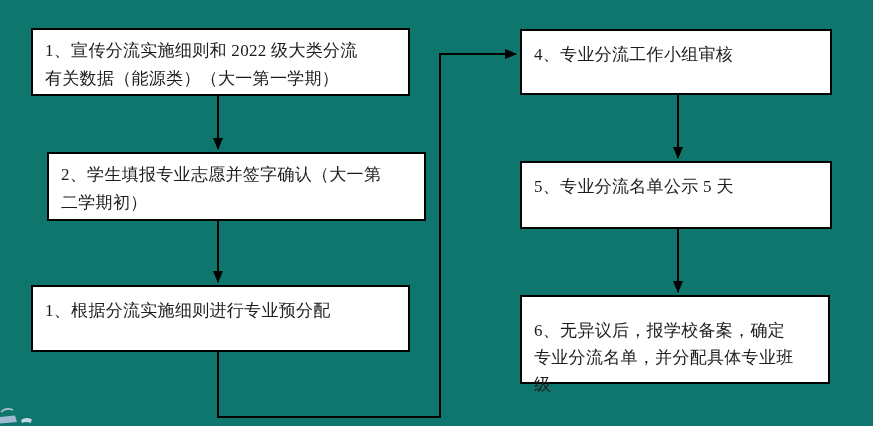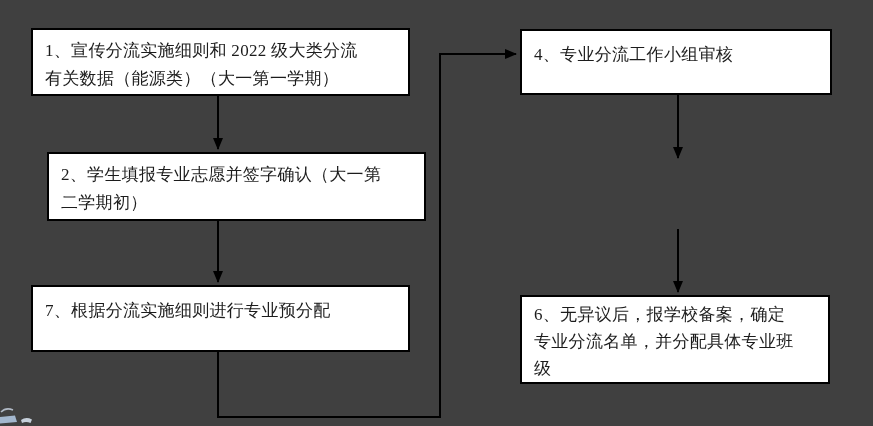--- a/index.html
+++ b/index.html
@@ -5,21 +5,21 @@
   html, body {
     margin: 0;
     padding: 0;
     background: #ffffff;
     font-family: "Liberation Serif", "DejaVu Serif", serif;
   }
   .canvas {
     position: relative;
     width: 873px;
     height: 426px;
-    background: #404040;
+    background: #0f766e;
     overflow: hidden;
   }
   .connector-layer {
     position: absolute;
     left: 0; top: 0;
     width: 873px; height: 426px;
     pointer-events: none;
   }
   .flow-box {
     position: absolute;
@@ -33,21 +33,21 @@
     white-space: pre-line;
     letter-spacing: 0.3px;
   }
   .flow-box--single { padding-top: 10px; }
   .box-1 { left: 31px;  top: 28px;  width: 379px; height: 68px; }
   .box-2 { left: 31px;  top: 152px; width: 379px; height: 69px; margin-left: 16px; }
   .box-3 { left: 31px;  top: 285px; width: 379px; height: 67px; }
   .box-4 { left: 520px; top: 29px;  width: 312px; height: 66px; }
   .box-5 { left: 520px; top: 161px; width: 312px; height: 68px; }
   .box-6 { left: 520px; top: 295px; width: 310px; height: 89px;
-           line-height: 27px; padding-top: 4px; }
+           line-height: 27px; padding-top: 20px; }
   .ribbon-decoration {
     position: absolute;
     left: 0;
     top: 404px;
   }
 </style>
 </head>
 <body>
 
 <div class="canvas">
@@ -64,24 +64,25 @@
     <line x1="678" y1="229" x2="678" y2="292" stroke="#000000" stroke-width="2" marker-end="url(#ah)"></line>
     <polyline points="218,352 218,417 440,417 440,54 516,54" fill="none" stroke="#000000" stroke-width="2" stroke-linejoin="miter" marker-end="url(#ah)"></polyline>
   </svg>
 
   <div class="flow-box box-1">1、宣传分流实施细则和 2022 级大类分流
 有关数据（能源类）（大一第一学期）</div>
 
   <div class="flow-box box-2">2、学生填报专业志愿并签字确认（大一第
 二学期初）</div>
 
-  <div class="flow-box box-3 flow-box--single">7、根据分流实施细则进行专业预分配</div>
+  <div class="flow-box box-3 flow-box--single">1、根据分流实施细则进行专业预分配</div>
 
   <div class="flow-box box-4 flow-box--single">4、专业分流工作小组审核</div>
 
+  <div class="flow-box box-5 flow-box--single">5、专业分流名单公示 5 天</div>
 
   <div class="flow-box box-6">6、无异议后，报学校备案，确定
 专业分流名单，并分配具体专业班
 级</div>
 
   <svg class="ribbon-decoration" width="44" height="22" viewBox="0 0 44 22" aria-hidden="true">
     <path d="M1,8 Q6,3 13,6" fill="none" stroke="#ccd7e6" stroke-width="1.5" opacity="0.8"></path>
     <path d="M0,13 L15,11.5 L17,18 L0,19.5 Z" fill="#a9bed6" opacity="0.95"></path>
     <path d="M21,16 q5,-3.5 11,-0.5 l-1.5,3.5 q-4.5,-2 -8.5,0 z" fill="#d5e0ec" opacity="0.9"></path>
   </svg>

